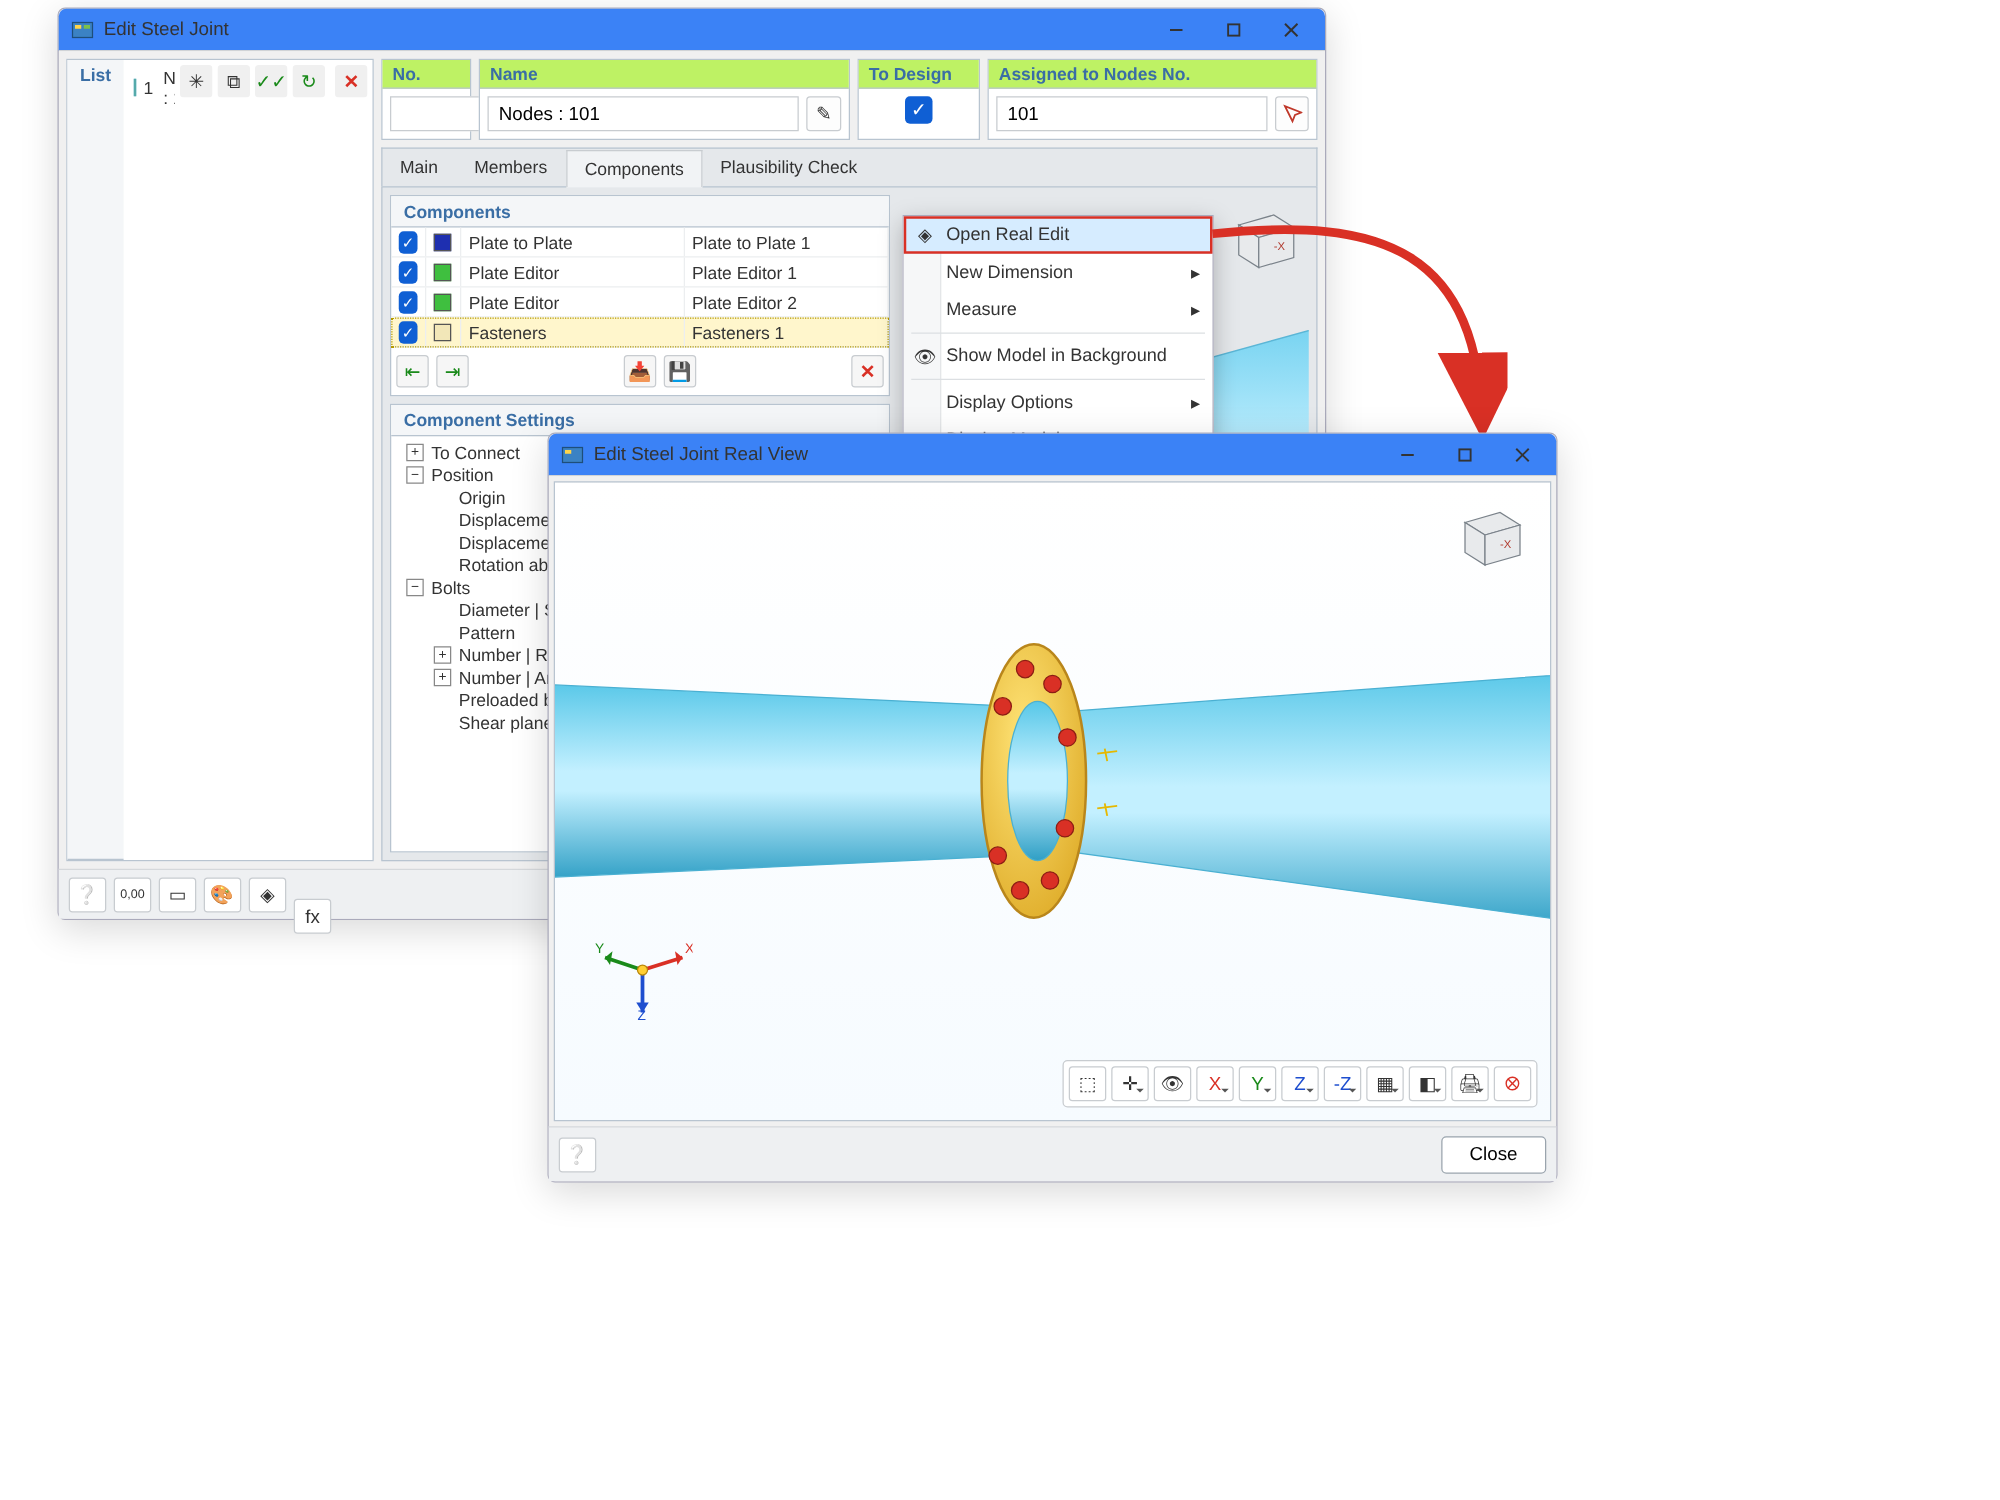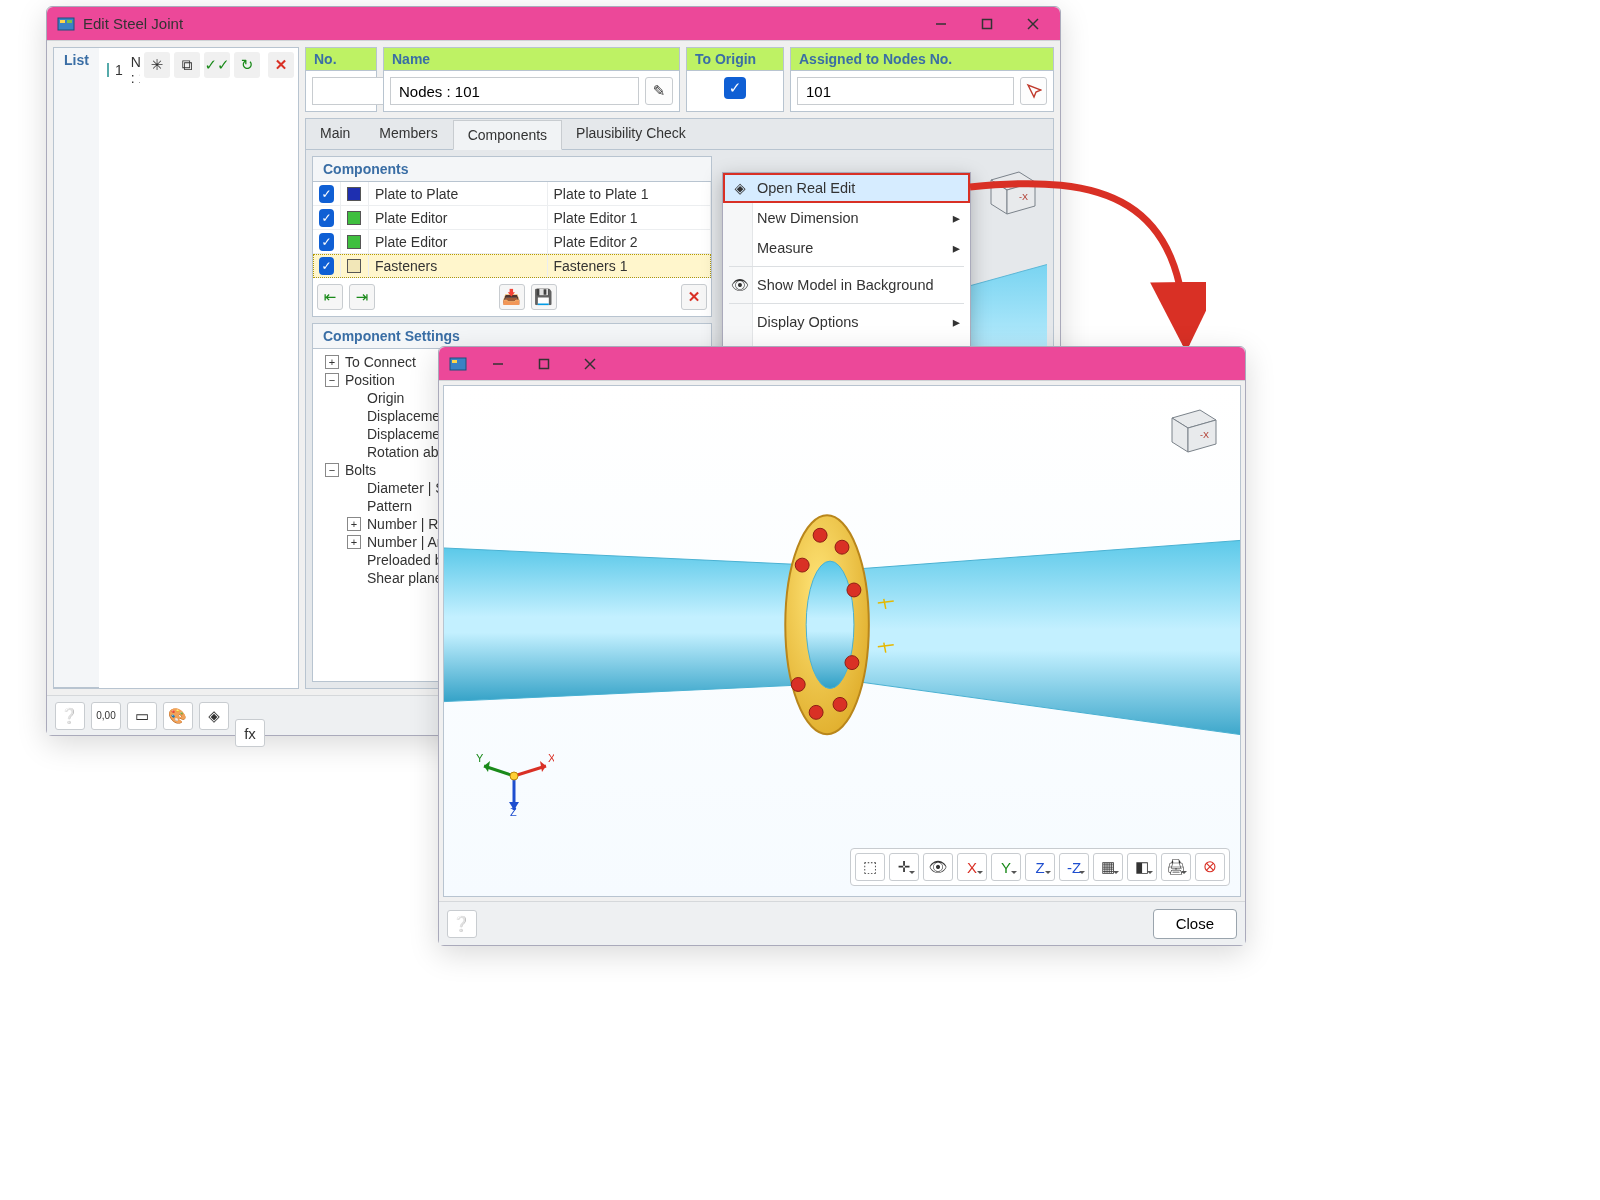--- a/index.html
+++ b/index.html
@@ -21,21 +21,21 @@
 
   
   .win {
     position:absolute; border:1px solid #aab; border-radius:6px; background:var(--bg-app);
     box-shadow:0 8px 30px rgba(0,0,0,0.15);
     display:flex; flex-direction:column;
   }
   .win-main { left:46px; top:6px; width:1015px; height:730px; }
   .titlebar {
     height:34px; display:flex; align-items:center; padding:0 4px 0 10px; border-bottom:1px solid #d0d3d6;
-    background:#ec4899; border-radius:6px 6px 0 0;
+    background:#3b82f6; border-radius:6px 6px 0 0;
   }
   .titlebar .app-icon { width:18px; height:18px; margin-right:8px; display:flex; }
   .titlebar .title { flex:1; font-size:15px; }
   .win-btns { display:flex; gap:0; }
   .win-btn { width:46px; height:30px; display:flex; align-items:center; justify-content:center; color:#222; border-radius:3px;}
   .win-btn svg { width:12px; height:12px; }
 
   .body { flex:1; display:flex; gap:6px; padding:6px; }
   .side-col { width:246px; display:flex; flex-direction:column; gap:6px;}
   .panel { border:1px solid var(--border); background:var(--bg-white); display:flex; flex-direction:row;}
@@ -207,21 +207,21 @@
             </div>
         </div>
         <div class="field-group fg-name">
           <div class="fg-header">Name</div>
           <div class="fg-body">
             <input type="text" value="Nodes : 101" style="">
             <div class="edit-icon">✎</div>
           </div>
         </div>
         <div class="field-group fg-todesign">
-          <div class="fg-header">To Origin</div>
+          <div class="fg-header">To Design</div>
           <div class="fg-body" style="justify-content:center;">
             <div class="check-toggle">✓</div>
           </div>
         </div>
         <div class="field-group fg-assigned">
           <div class="fg-header">Assigned to Nodes No.</div>
           <div class="fg-body">
             <input type="text" value="101" style="">
             <div class="pick-icon">
               <svg viewBox="0 0 16 16">
@@ -448,20 +448,21 @@
 </svg>
 
 <div class="win win-real">
   <div class="titlebar">
     <span class="app-icon">
       <svg viewBox="0 0 18 18">
           <rect x="1" y="3" width="16" height="12" fill="#3b82c4" stroke="#1e4e7a"></rect>
           <rect x="3" y="5" width="5" height="3" fill="#ffd54a"></rect>
         </svg>
     </span>
+    <span class="title">Edit Steel Joint Real View</span>
     <div class="win-btns">
       <div class="win-btn">
           <svg viewBox="0 0 12 12">
             <line x1="1" y1="6" x2="11" y2="6" stroke="#333" stroke-width="1.5"></line>
           </svg>
         </div>
       <div class="win-btn">
           <svg viewBox="0 0 12 12">
             <rect x="1.5" y="1.5" width="9" height="9" fill="none" stroke="#333" stroke-width="1.5"></rect>
           </svg>

